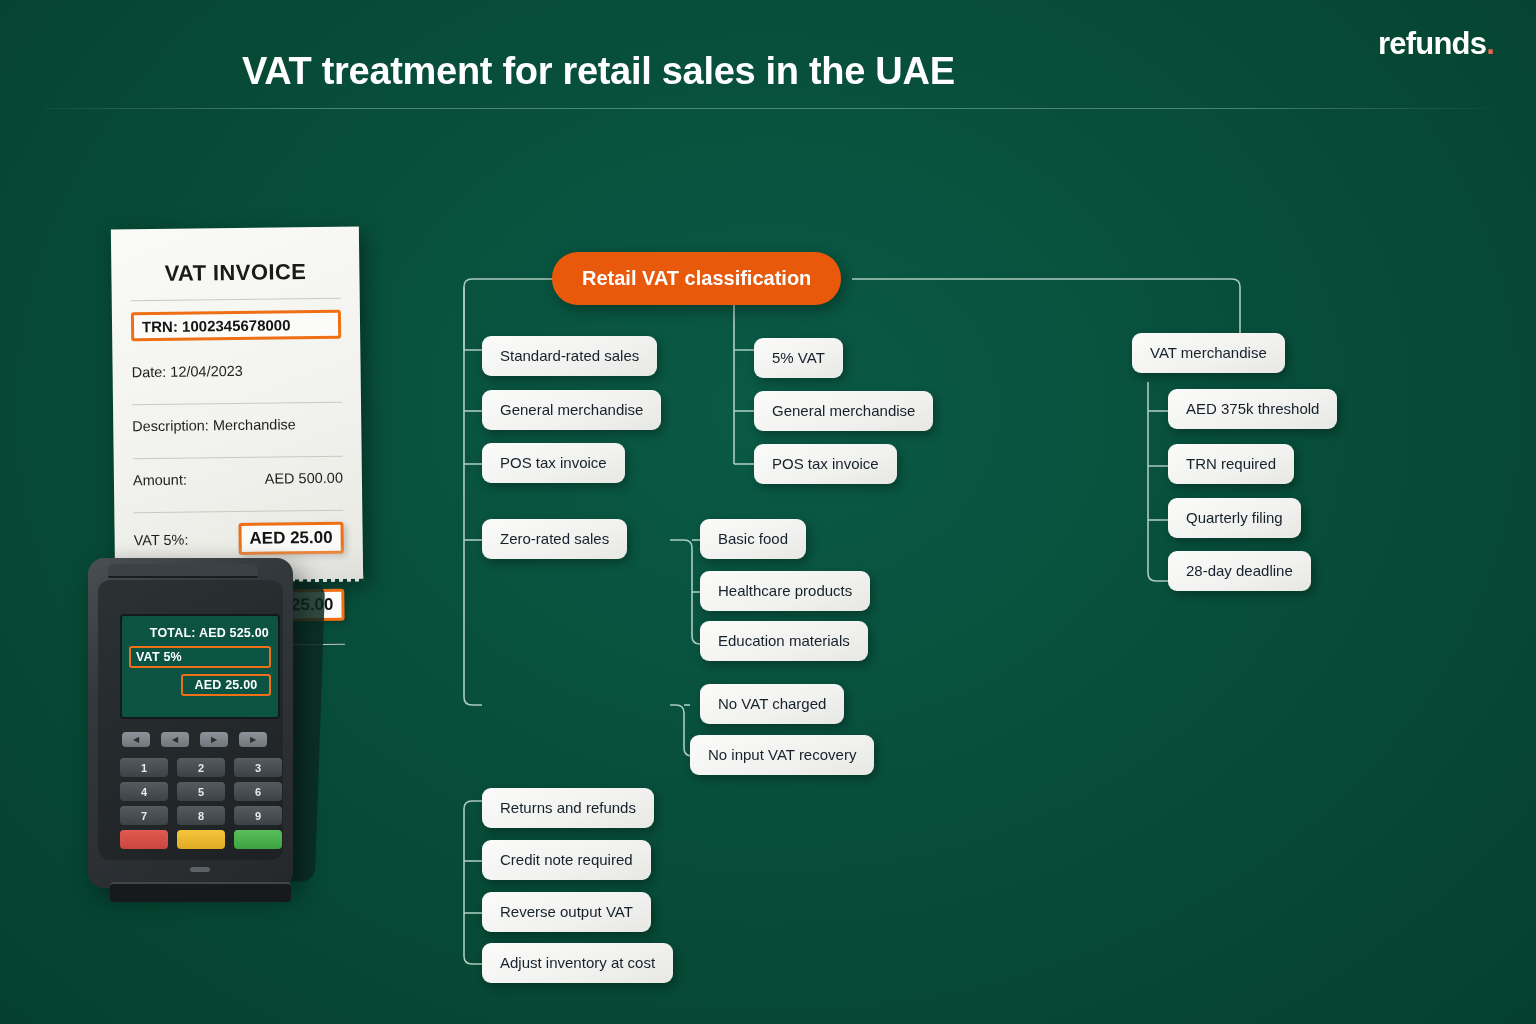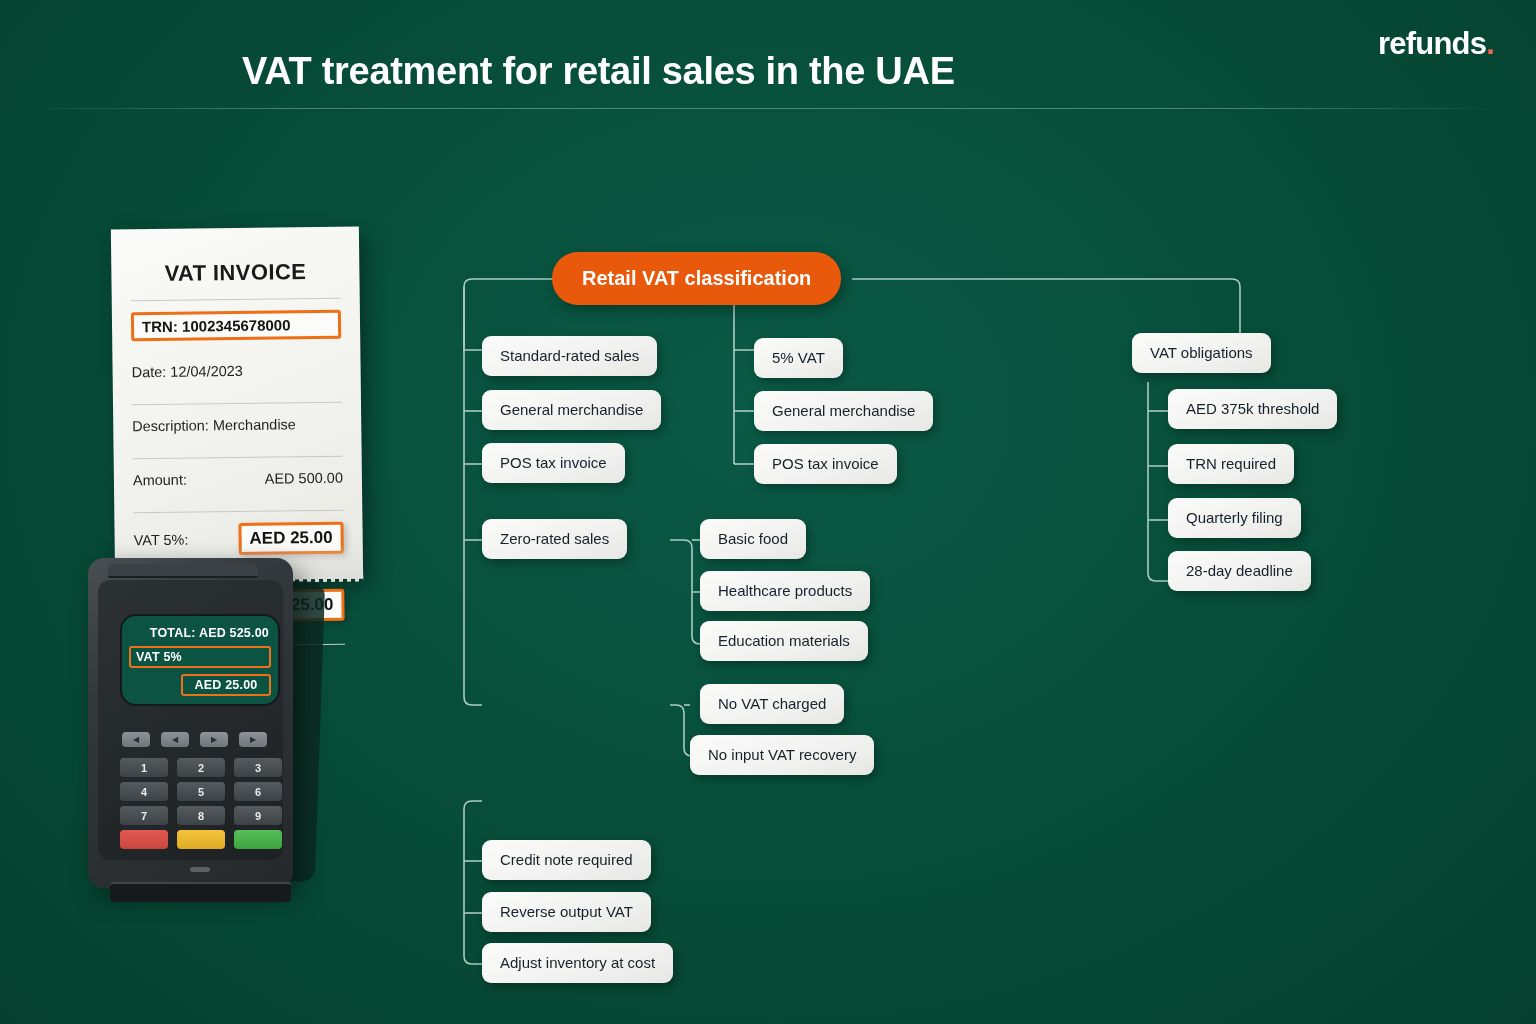--- a/index.html
+++ b/index.html
@@ -117,24 +117,24 @@
     border-bottom: 2px solid #1b1e20;
   }
   .pos-body {
     position: absolute; left: 10px; top: 22px;
     width: 185px; height: 280px;
     background: linear-gradient(150deg,#2c3134, #1d2123);
     border-radius: 12px;
   }
   .pos-screen {
     position: absolute; left: 22px; top: 34px;
-    width: 160px; height: 92px;
+    width: 160px; height: 105px;
     background: #0c5343;
     border: 2px solid #15191b;
-    border-radius: 16px;
+    border-radius: 4px;
     padding: 8px 7px;
   }
   .pos-line {
     color: #ffffff;
     font-size: 12.5px;
     font-weight: 700;
     white-space: nowrap;
     letter-spacing: 0.2px;
   }
   .pos-total { text-align: right; margin-top: 2px; padding-right: 2px; }
@@ -341,23 +341,24 @@
   <div class="node" style="left:742px; top:444px;">POS tax invoice</div>
 
   <div class="node" style="left:470px; top:519px;">Zero-rated sales</div>
   <div class="node" style="left:688px; top:519px;">Basic food</div>
   <div class="node" style="left:688px; top:571px;">Healthcare products</div>
   <div class="node" style="left:688px; top:621px;">Education materials</div>
 
   <div class="node" style="left:688px; top:684px;">No VAT charged</div>
   <div class="node" style="left:678px; top:735px;">No input VAT recovery</div>
 
+  <div class="node" style="left:470px; top:788px;">Returns and refunds</div>
   <div class="node" style="left:470px; top:840px;">Credit note required</div>
   <div class="node" style="left:470px; top:892px;">Reverse output VAT</div>
   <div class="node" style="left:470px; top:943px;">Adjust inventory at cost</div>
 
-  <div class="node" style="left:1120px; top:333px;">VAT obligations</div>
+  <div class="node" style="left:1120px; top:333px;">VAT merchandise</div>
   <div class="node" style="left:1156px; top:389px;">AED 375k threshold</div>
   <div class="node" style="left:1156px; top:444px;">TRN required</div>
   <div class="node" style="left:1156px; top:498px;">Quarterly filing</div>
   <div class="node" style="left:1156px; top:551px;">28-day deadline</div>
 
 </div>
 
 </body></html>

